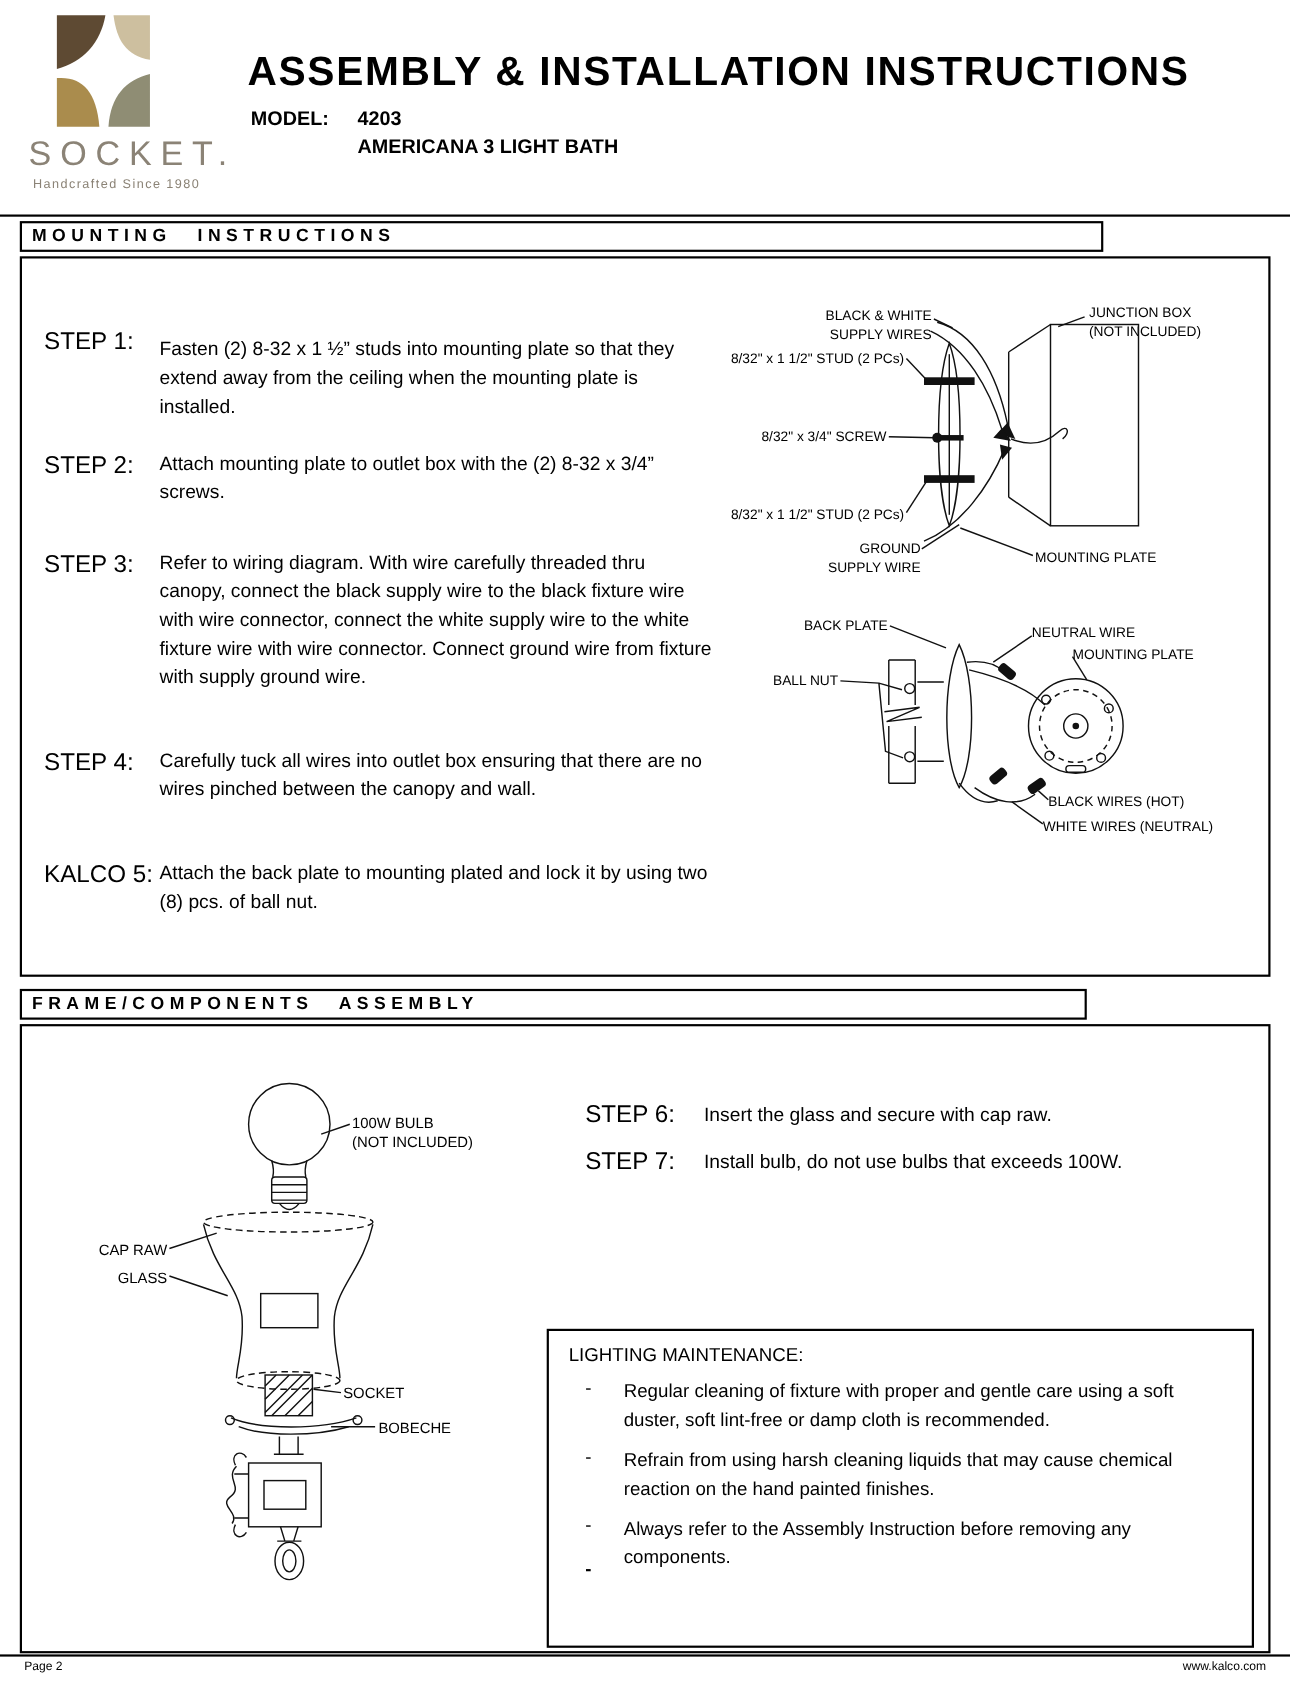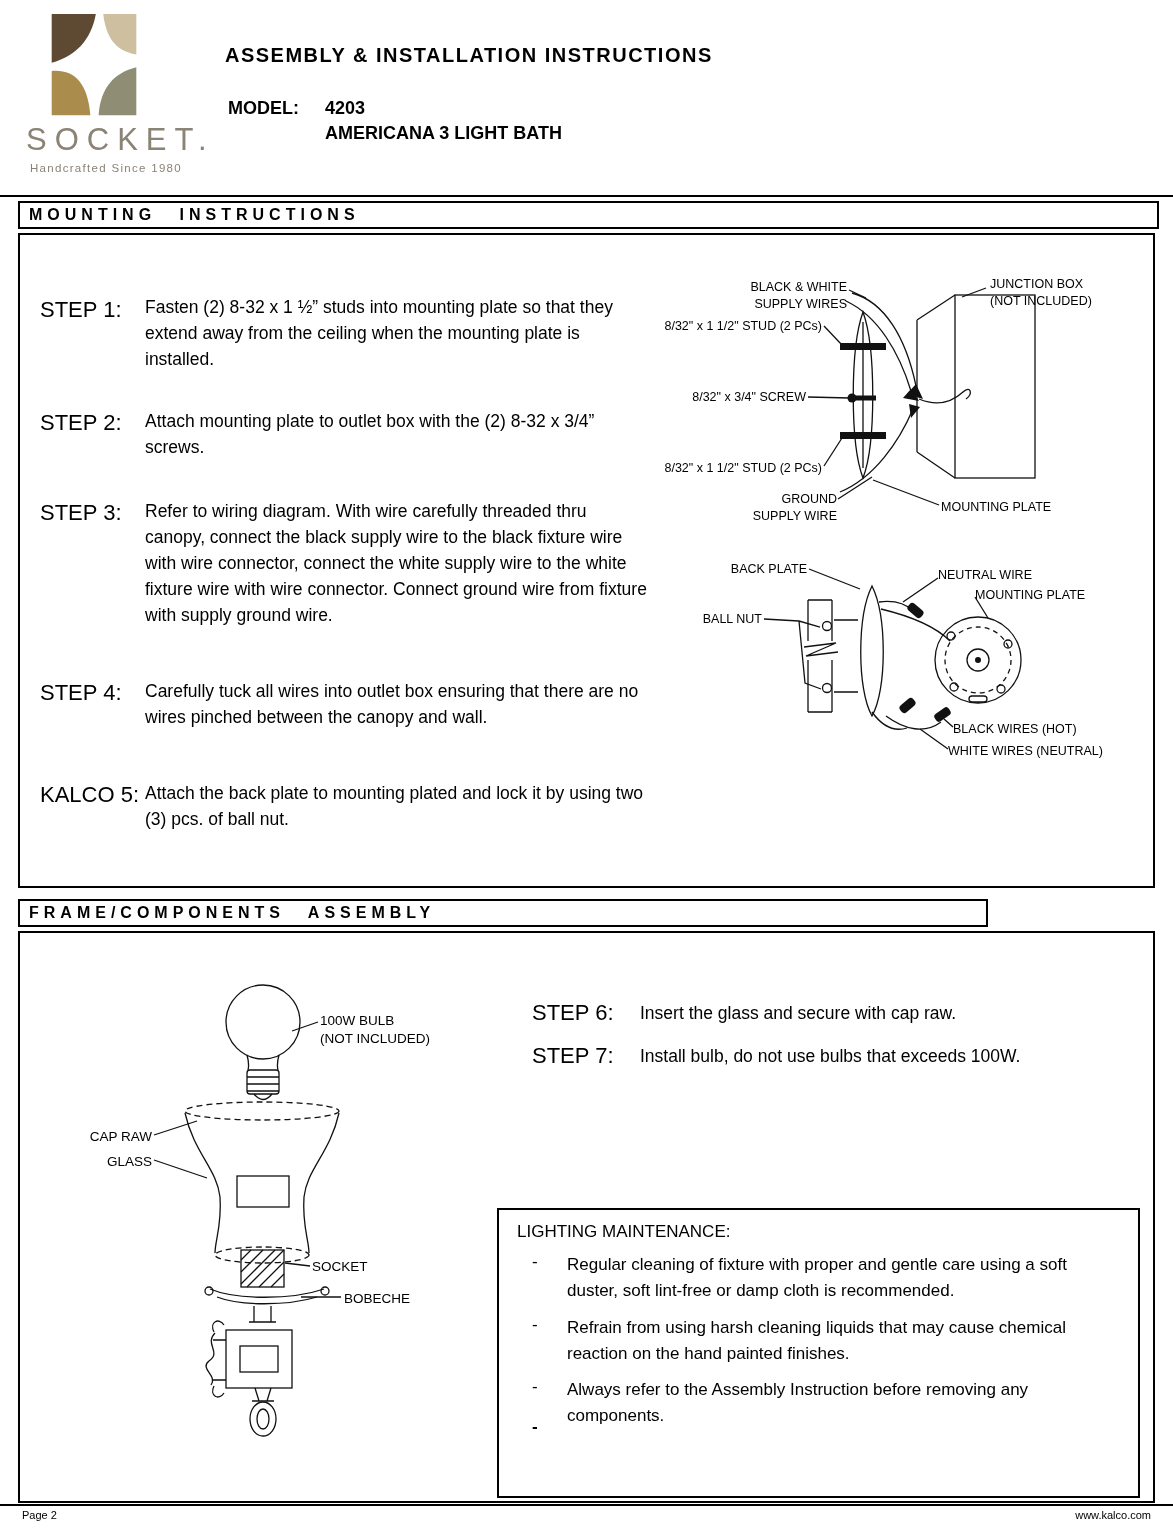--- a/index.html
+++ b/index.html
@@ -1,20 +1,20 @@
 <!DOCTYPE html>
 <html><head>
 <meta charset="utf-8">
 <style>
   * { margin:0; padding:0; box-sizing:border-box; }
   html,body { background:#ffffff; }
   body { font-family:"Liberation Sans", sans-serif; color:#000; }
   .page { position:relative; width:1173px; height:1529px; background:#fff; overflow:hidden; }
   .abs { position:absolute; }
-  .page-title { font-weight:bold; font-size:20px; letter-spacing:1.5px; white-space:nowrap; }
+  .page-title { font-weight:bold; font-size:37px; letter-spacing:1.5px; white-space:nowrap; }
   .bold18 { font-weight:bold; font-size:18px; white-space:nowrap; }
   .brand { font-size:31px; letter-spacing:8px; color:#8b8376; white-space:nowrap; }
   .tagline { font-size:11.5px; letter-spacing:1.3px; color:#8b8376; white-space:nowrap; }
   .rule { background:#000; height:2px; }
   .sec-title { border:2px solid #000; height:28px; line-height:24px; font-weight:bold;
                font-size:16px; letter-spacing:5px; word-spacing:14px; padding-left:9px; background:#fff; }
   .big-box { border:2px solid #000; background:transparent; }
   .step-label { font-size:22px; white-space:nowrap; }
   .step-text { font-size:17.5px; line-height:26px; }
   .dlabel { font-size:12.5px; line-height:1.32; white-space:pre-line; }
@@ -44,37 +44,37 @@
   <div class="abs brand" style="left:26px;top:122px">SOCKET.</div>
   <div class="abs tagline" style="left:30px;top:162px">Handcrafted Since 1980</div>
 
   <div class="abs page-title" style="left:225px;top:44px">ASSEMBLY &amp; INSTALLATION INSTRUCTIONS</div>
   <div class="abs bold18" style="left:228px;top:98px">MODEL:</div>
   <div class="abs bold18" style="left:325px;top:98px">4203</div>
   <div class="abs bold18" style="left:325px;top:123px">AMERICANA  3 LIGHT BATH</div>
 
   <div class="abs rule" style="left:0;top:195px;width:1173px"></div>
 
-  <div class="abs sec-title" style="left:18px;top:201px;width:1141px">MOUNTING  INSTRUCTIONS</div>
+  <div class="abs sec-title" style="left:18px;top:201px;width:985px">MOUNTING  INSTRUCTIONS</div>
   <div class="abs big-box" style="left:18px;top:233px;width:1137px;height:655px"></div>
 
   <div class="abs step-label" style="left:40px;top:297px">STEP 1:</div>
-  <div class="abs step-text" style="left:145px;top:294px;width:505px">Fasten (2) 8-32 x 1 ½” studs into mounting plate so that they extend away from the ceiling when the mounting plate is installed.</div>
+  <div class="abs step-text" style="left:145px;top:304px;width:505px">Fasten (2) 8-32 x 1 ½” studs into mounting plate so that they extend away from the ceiling when the mounting plate is installed.</div>
 
   <div class="abs step-label" style="left:40px;top:410px">STEP 2:</div>
   <div class="abs step-text" style="left:145px;top:408px;width:505px">Attach mounting plate to outlet box with the (2) 8-32 x 3/4” screws.</div>
 
   <div class="abs step-label" style="left:40px;top:500px">STEP 3:</div>
   <div class="abs step-text" style="left:145px;top:498px;width:505px">Refer to wiring diagram. With wire carefully threaded thru canopy, connect the black supply wire to the black fixture wire with wire connector, connect the white supply wire to the white fixture wire with wire connector. Connect ground wire from fixture with supply ground wire.</div>
 
   <div class="abs step-label" style="left:40px;top:680px">STEP 4:</div>
   <div class="abs step-text" style="left:145px;top:678px;width:505px">Carefully tuck all wires into outlet box ensuring that there are no wires pinched between the canopy and wall.</div>
 
   <div class="abs step-label" style="left:40px;top:782px">KALCO 5:</div>
-  <div class="abs step-text" style="left:145px;top:780px;width:505px">Attach the back plate to mounting plated and lock it by using two (3) pcs. of ball nut.</div>
+  <div class="abs step-text" style="left:145px;top:780px;width:505px">Attach the back plate to mounting plated and lock it by using two (8) pcs. of ball nut.</div>
 
   <div class="abs dlabel r" style="right:326px;top:279px">BLACK &amp; WHITE
 SUPPLY WIRES</div>
   <div class="abs dlabel" style="left:990px;top:276px">JUNCTION BOX
 (NOT INCLUDED)</div>
   <div class="abs dlabel r" style="right:351px;top:318px">8/32" x 1 1/2" STUD (2 PCs)</div>
   <div class="abs dlabel r" style="right:367px;top:389px">8/32" x 3/4" SCREW</div>
   <div class="abs dlabel r" style="right:351px;top:460px">8/32" x 1 1/2" STUD (2 PCs)</div>
   <div class="abs dlabel r" style="right:336px;top:491px">GROUND
 SUPPLY WIRE</div>

